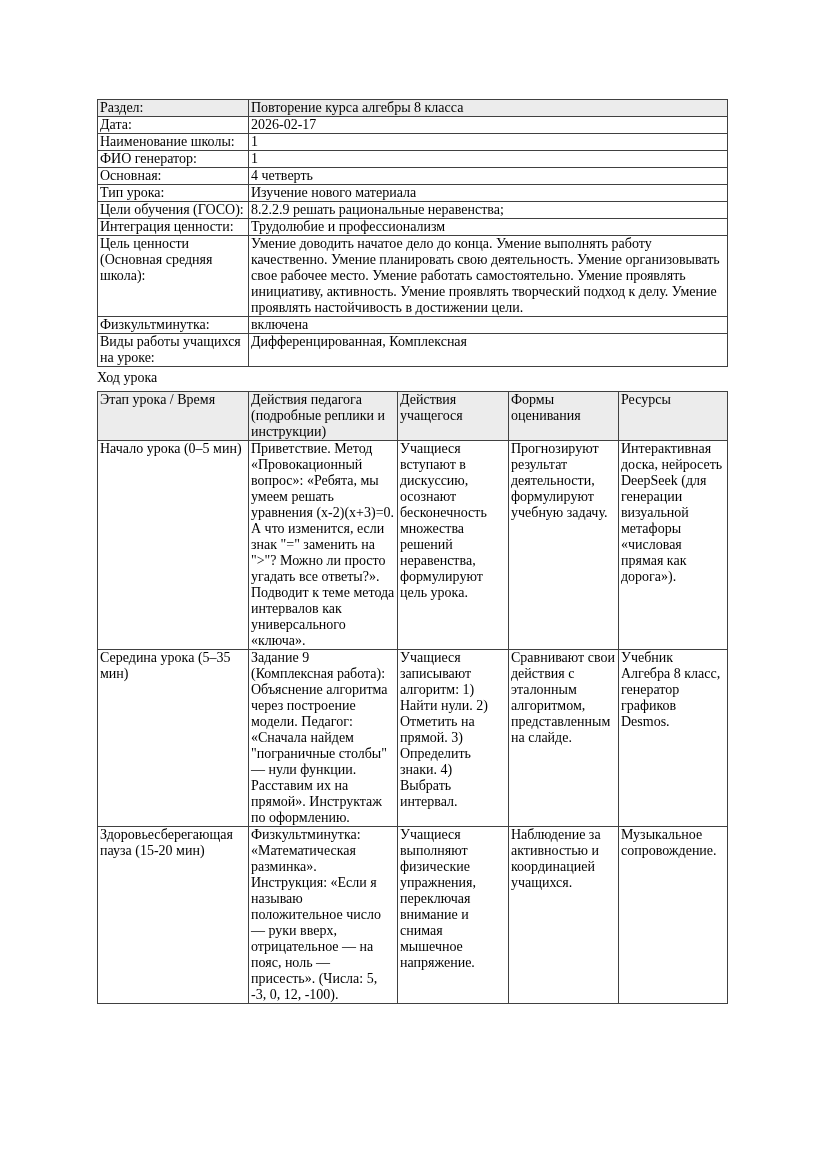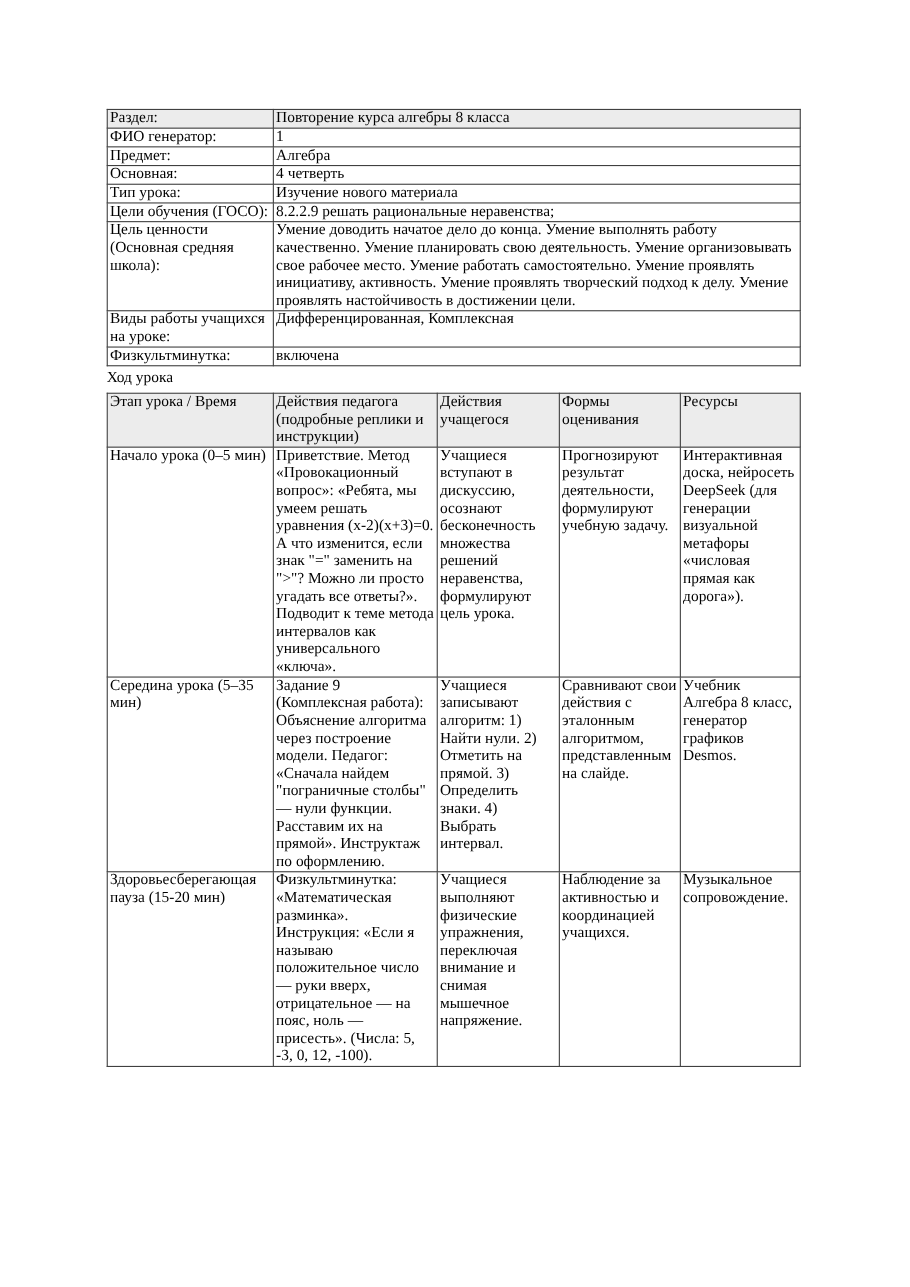--- a/index.html
+++ b/index.html
@@ -56,50 +56,58 @@
     <colgroup>
       <col class="info-col-label">
       <col class="info-col-value">
     </colgroup>
     <tbody>
         <tr class="shaded">
           <td>Раздел:</td>
           <td>Повторение курса алгебры 8 класса</td>
         </tr>
         <tr>
-          <td>ФИО генератор:</td>
+          <td>Дата:</td>
+          <td>2026-02-17</td>
+        </tr>
+        <tr>
+          <td>Наименование школы:</td>
           <td>1</td>
         </tr>
         <tr>
-          <td>Предмет:</td>
-          <td>Алгебра</td>
+          <td>ФИО генератор:</td>
+          <td>1</td>
         </tr>
         <tr>
           <td>Основная:</td>
           <td>4 четверть</td>
         </tr>
         <tr>
           <td>Тип урока:</td>
           <td>Изучение нового материала</td>
         </tr>
         <tr>
           <td>Цели обучения (ГОСО):</td>
           <td>8.2.2.9 решать рациональные неравенства;</td>
         </tr>
         <tr>
+          <td>Интеграция ценности:</td>
+          <td>Трудолюбие и профессионализм</td>
+        </tr>
+        <tr>
           <td>Цель ценности (Основная средняя школа):</td>
           <td>Умение доводить начатое дело до конца. Умение выполнять работу качественно. Умение планировать свою деятельность. Умение организовывать свое рабочее место. Умение работать самостоятельно. Умение проявлять инициативу, активность. Умение проявлять творческий подход к делу. Умение проявлять настойчивость в достижении цели.</td>
         </tr>
         <tr>
+          <td>Физкультминутка:</td>
+          <td>включена</td>
+        </tr>
+        <tr>
           <td>Виды работы учащихся на уроке:</td>
           <td>Дифференцированная, Комплексная</td>
-        </tr>
-        <tr>
-          <td>Физкультминутка:</td>
-          <td>включена</td>
         </tr>
       </tbody>
   </table>
 
   <div class="section-heading">Ход урока</div>
 
   <table class="lesson-table">
     <colgroup>
       <col class="l-col-1">
       <col class="l-col-2">

